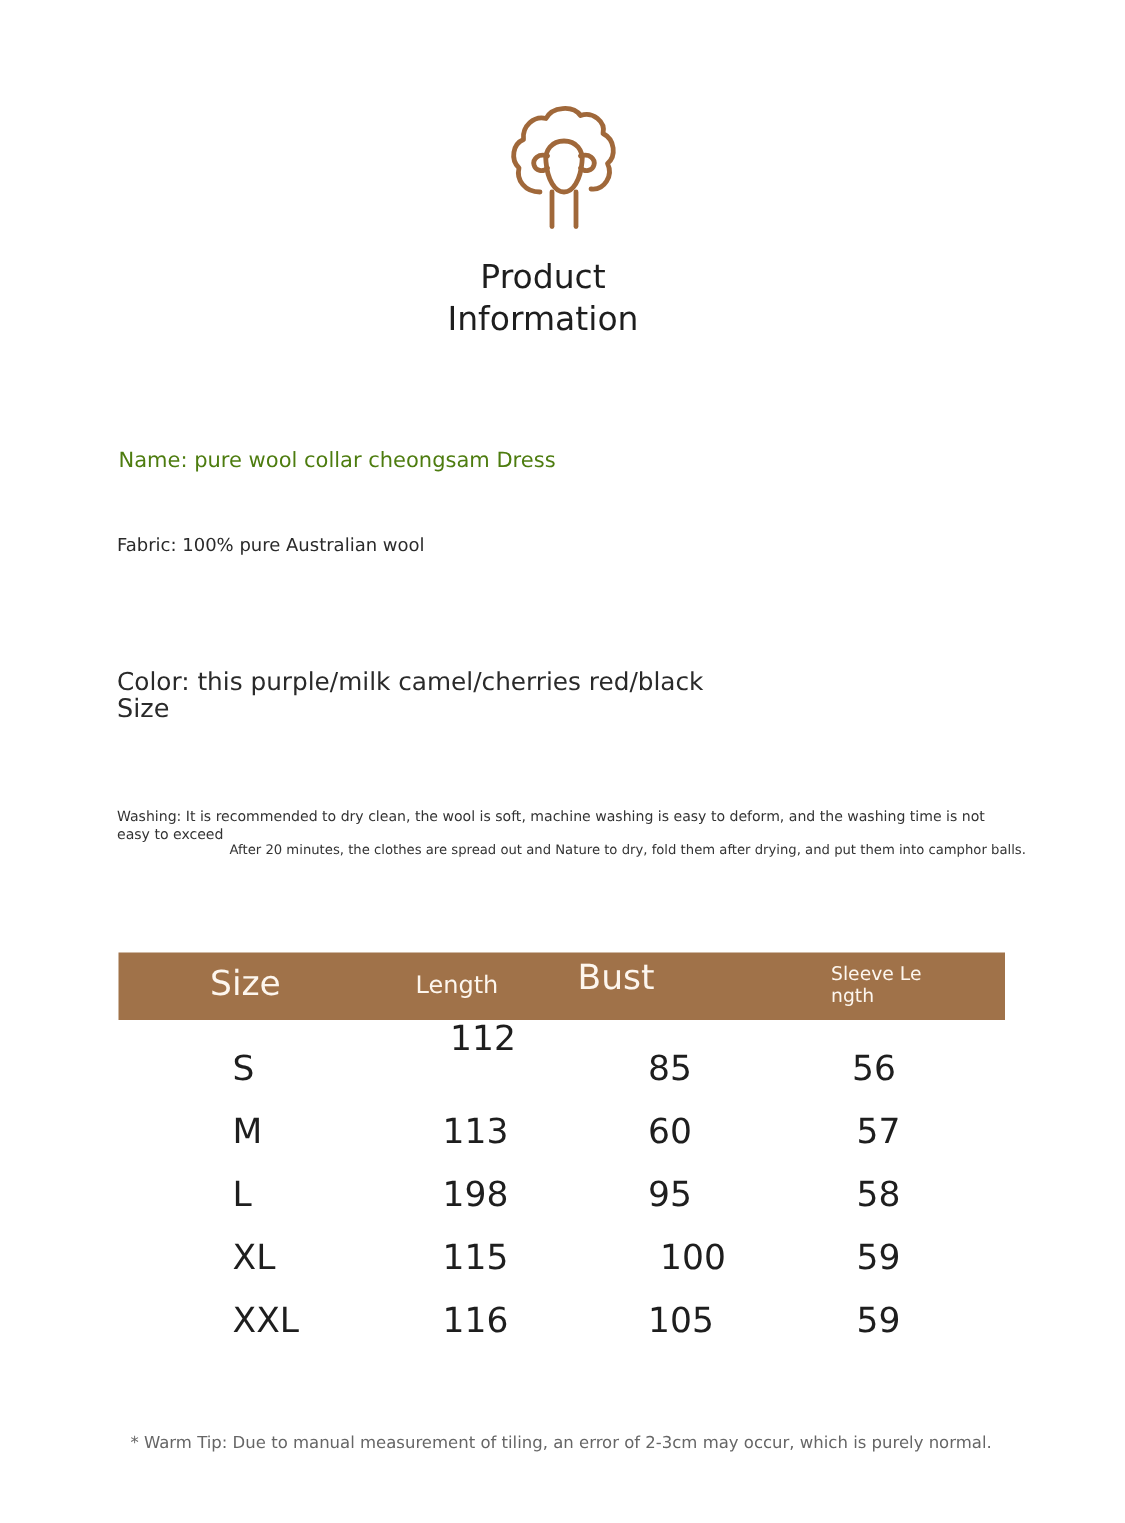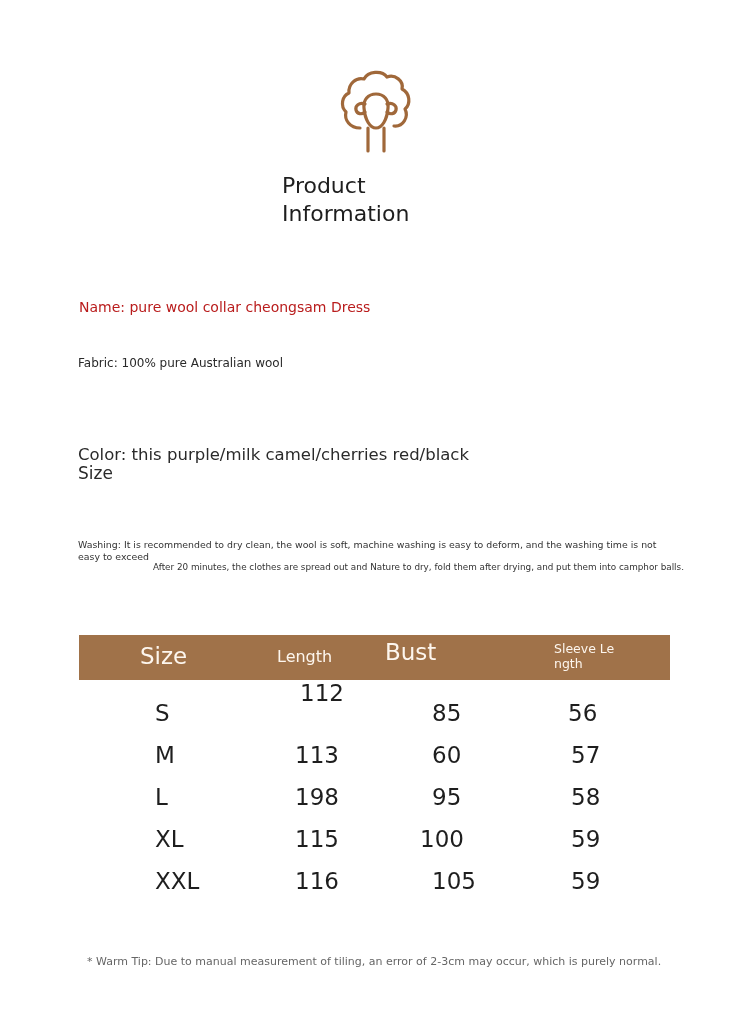--- a/index.html
+++ b/index.html
@@ -5,23 +5,23 @@
     html, body { margin: 0; padding: 0; background: #ffffff; }
     body {
       width: 750px; height: 1015px; position: relative; overflow: hidden;
       font-family: "DejaVu Sans", "Liberation Sans", sans-serif;
       color: #222222;
     }
     .abs { position: absolute; white-space: nowrap; }
     #sheep-logo { left: 338px; top: 66px; width: 76px; height: 90px; }
     #title {
       left: 282px; top: 172px; font-size: 22px; line-height: 28px; color: #1e1e1e;
-      white-space: normal; width: 160px;
+      white-space: normal; width: 160px; text-align: center;
     }
-    .info-name { left: 79px; top: 299px; font-size: 14px; color: #b91c1c; }
+    .info-name { left: 79px; top: 299px; font-size: 14px; color: #4d7c0f; }
     .info-fabric { left: 78px; top: 356px; font-size: 12px; color: #2a2a2a; }
     .info-color { left: 78px; top: 408px; font-size: 16.5px; color: #2a2a2a; margin-top: 37px; }
     .info-size { left: 78px; top: 463px; font-size: 17px; color: #2a2a2a; }
     .washing {
       left: 78px; top: 517px; width: 590px; font-size: 9.4px; line-height: 12px;
       color: #333333; white-space: normal; margin-top: 22px;
     }
     .after { left: 153px; top: 562px; font-size: 8.8px; color: #333333; }
     #size-header {
       left: 79px; top: 635px; width: 591px; height: 45px; background: #A07249;
@@ -80,21 +80,21 @@
   </div>
   <div>
     <span class="cell" style="left:155px;top:784px">L</span>
     <span class="cell" style="left:295px;top:784px">198</span>
     <span class="cell" style="left:432px;top:784px">95</span>
     <span class="cell" style="left:571px;top:784px">58</span>
   </div>
   <div>
     <span class="cell" style="left:155px;top:826px">XL</span>
     <span class="cell" style="left:295px;top:826px">115</span>
-    <span class="cell" style="left:420px;top:826px">100</span>
+    <span class="cell" style="left:440px;top:826px">100</span>
     <span class="cell" style="left:571px;top:826px">59</span>
   </div>
   <div>
     <span class="cell" style="left:155px;top:868px">XXL</span>
     <span class="cell" style="left:295px;top:868px">116</span>
     <span class="cell" style="left:432px;top:868px">105</span>
     <span class="cell" style="left:571px;top:868px">59</span>
   </div>
 </div>
 

